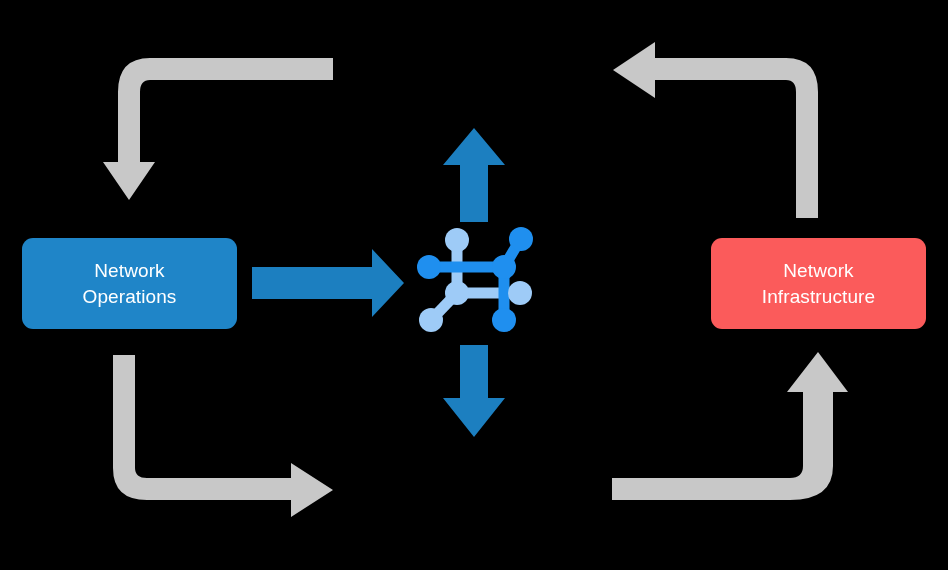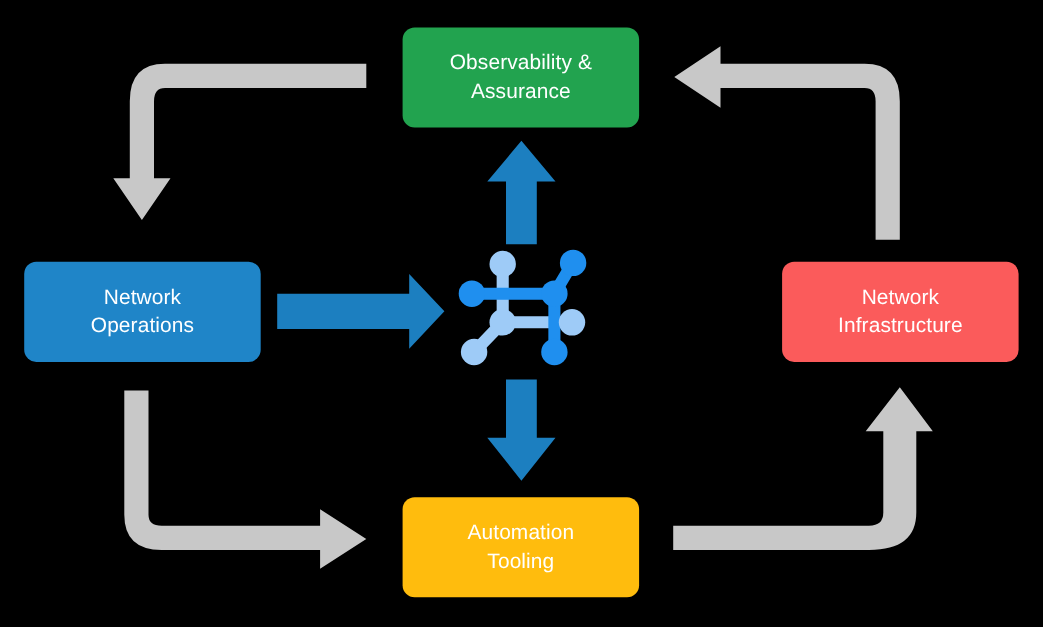--- a/index.html
+++ b/index.html
@@ -131,33 +131,25 @@
     </g>
 
     <g fill="#1f8fef">
       <circle cx="15" cy="49" r="12"></circle>
       <circle cx="90" cy="49" r="12"></circle>
       <circle cx="107" cy="21" r="12"></circle>
       <circle cx="90" cy="102" r="12"></circle>
     </g>
   </svg>
 
-  <div class="node-box" id="box-observability" style="background:#22a34f;">
-    <span>Observability &amp;
-Assurance</span>
-  </div>
 
   <div class="node-box" id="box-operations" style="background:#1f85c8;">
     <span>Network
 Operations</span>
   </div>
 
   <div class="node-box" id="box-infrastructure" style="background:#fb5b5b;">
     <span>Network
 Infrastructure</span>
   </div>
 
-  <div class="node-box" id="box-automation" style="background:#ffbc0d;">
-    <span>Automation
-Tooling</span>
-  </div>
 
 </div>
 
 </body></html>

